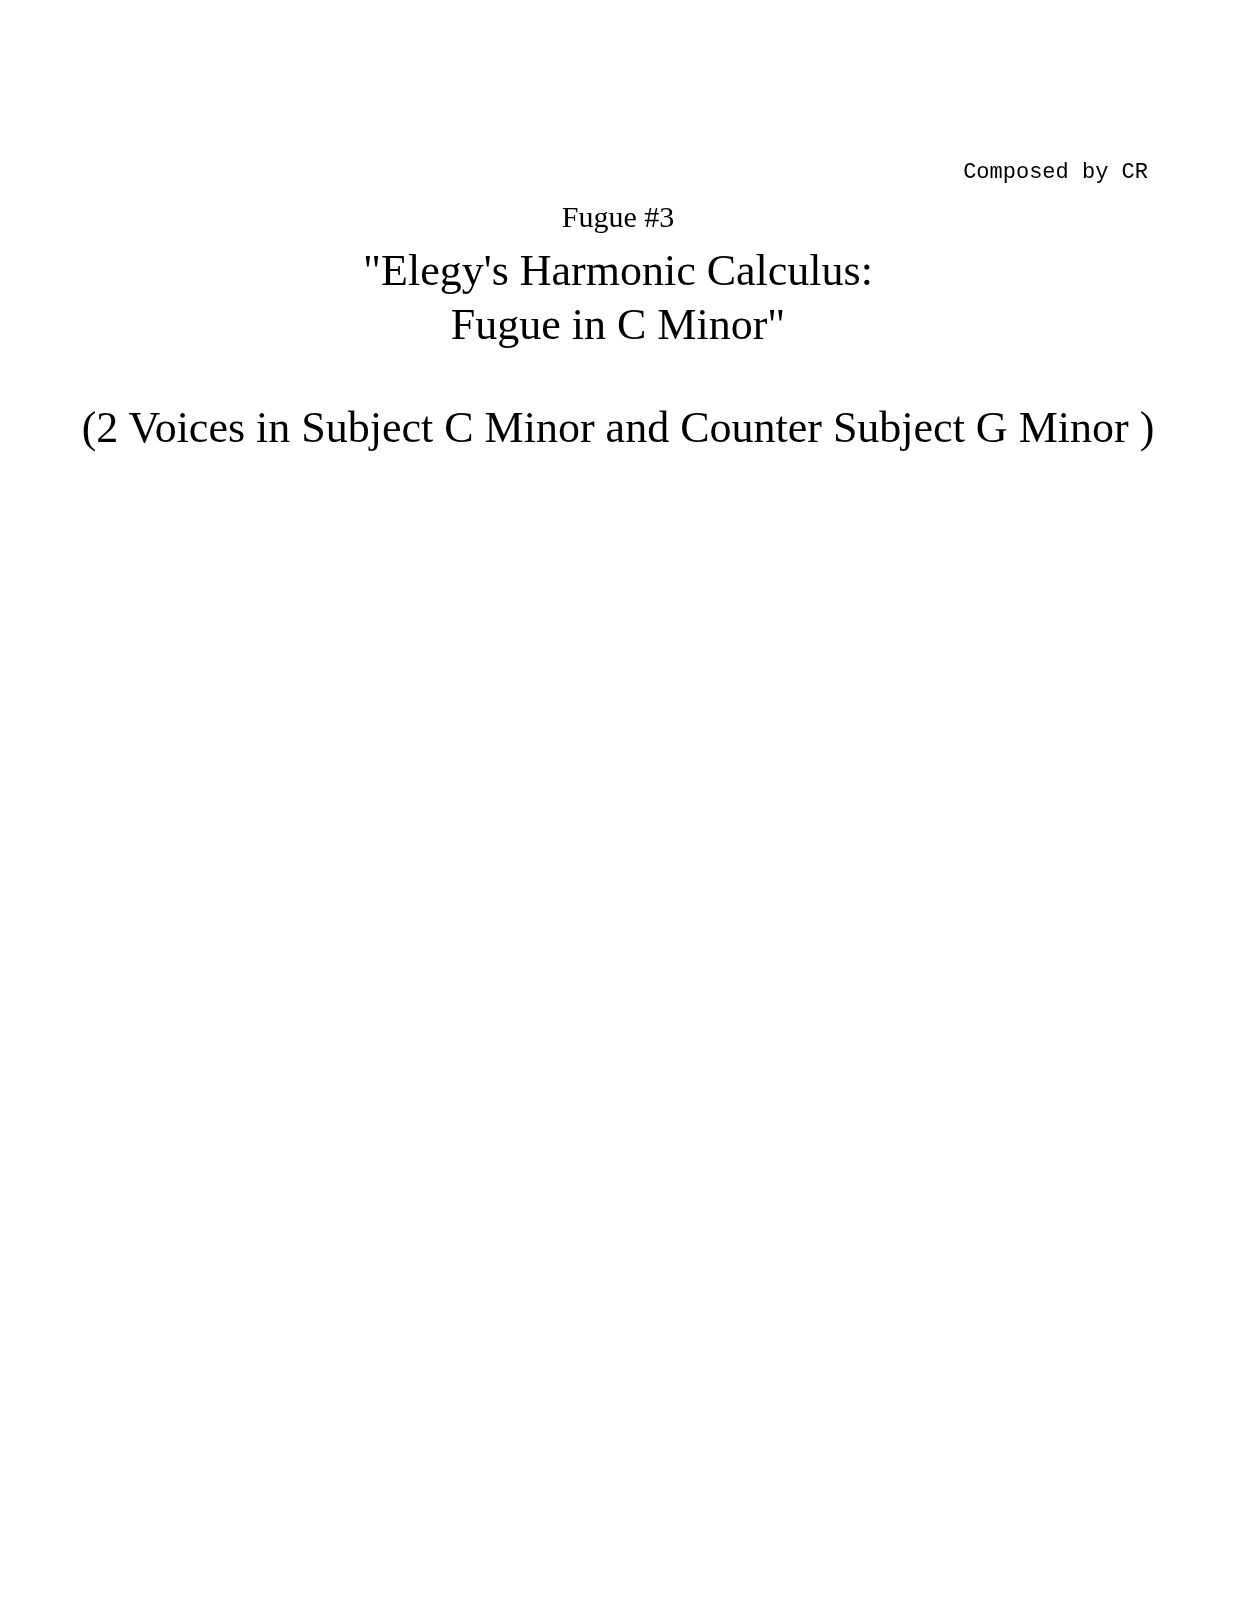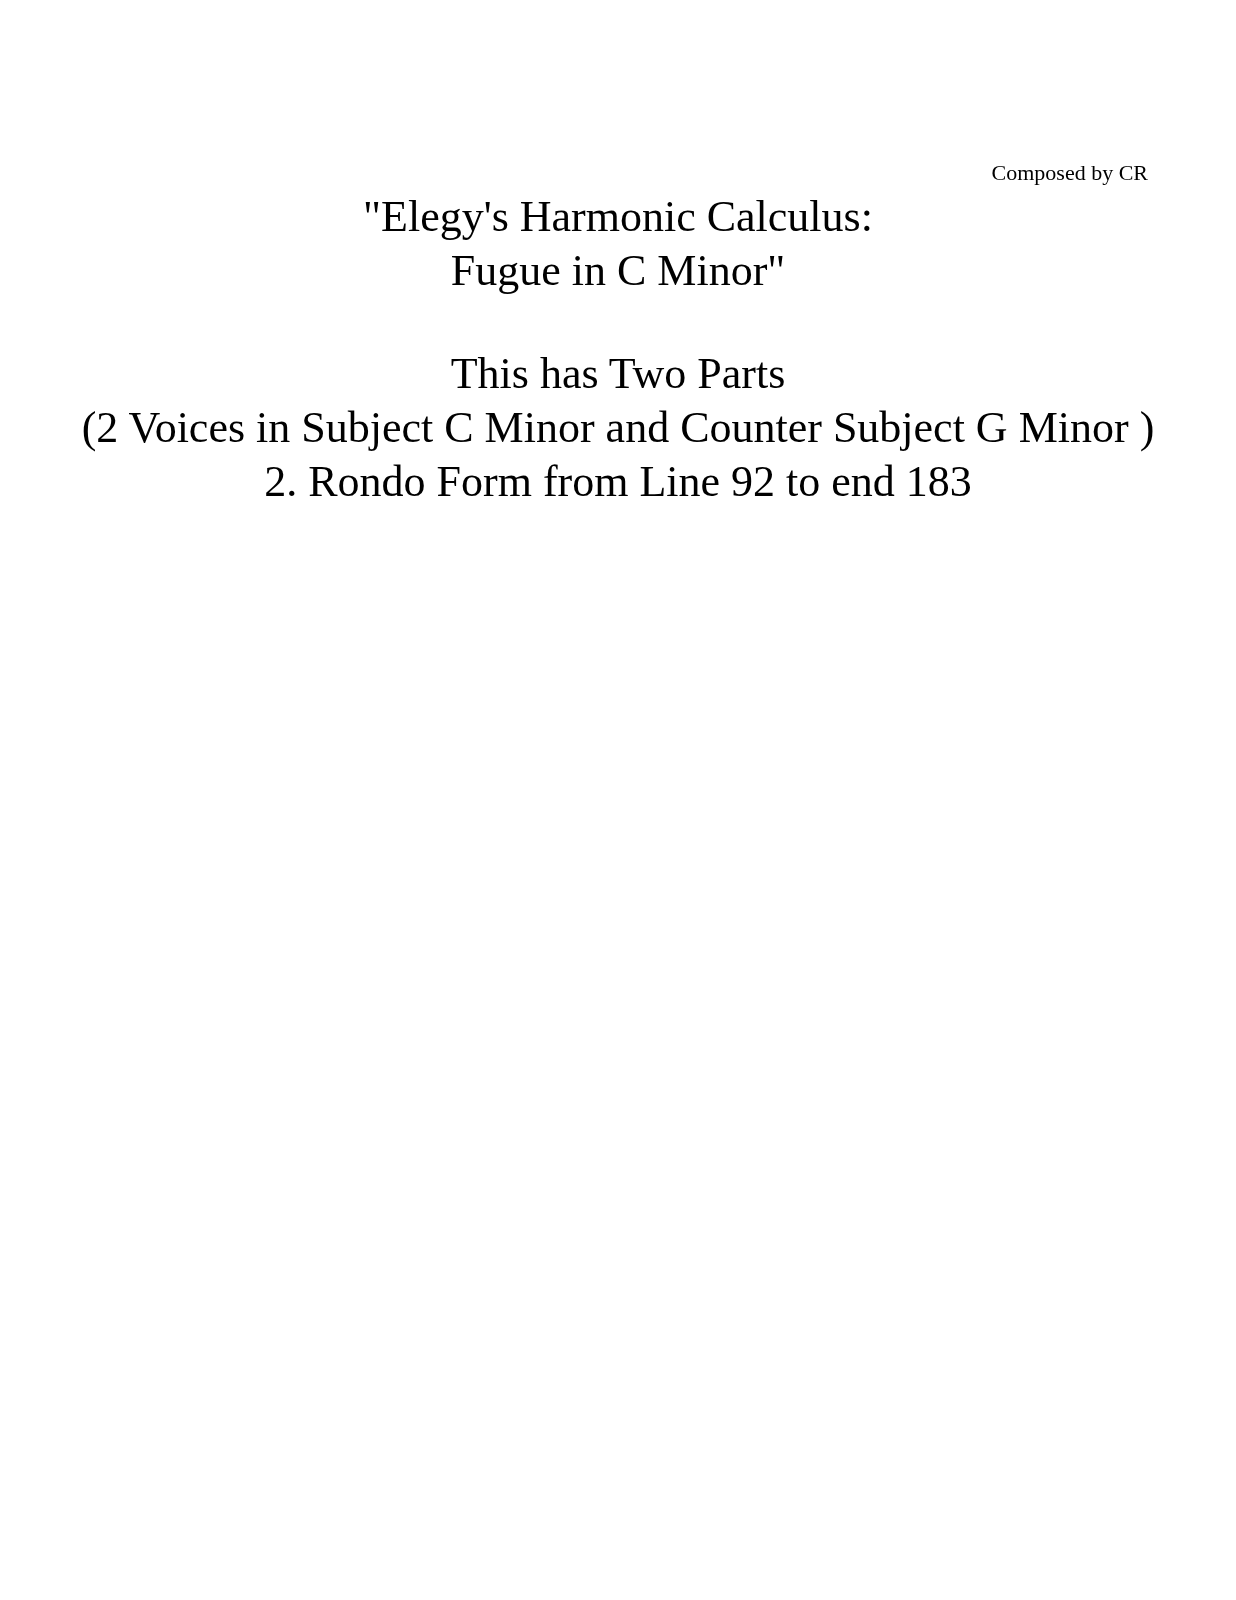--- a/index.html
+++ b/index.html
@@ -16,20 +16,21 @@
     font-family: "Liberation Serif", serif;
     overflow: hidden;
   }
   .attribution {
     position: absolute;
     top: 161px;
     right: 88px;
     font-size: 22px;
     line-height: 24px;
     white-space: pre;
+    font-family: Liberation Mono, monospace;
   }
   .content {
     position: absolute;
     top: 190px;
     left: 0;
     width: 100%;
     text-align: center;
   }
   .line {
     font-size: 44px;
@@ -43,22 +44,21 @@
   .blank-b { height: 46px; }
 </style>
 </head>
 <body>
 
 <div class="page">
 
   <div class="attribution">Composed by CR</div>
 
   <div class="content">
+    <div class="line small">Fugue #3</div>
     <div class="line">"Elegy's Harmonic Calculus:</div>
     <div class="line">Fugue in C Minor"</div>
     <div class="blank-a"></div>
-    <div class="line">This has Two Parts</div>
     <div class="line">(2 Voices in Subject C Minor and Counter Subject G Minor )</div>
-    <div class="line">2. Rondo Form from Line 92 to end 183</div>
     <div class="blank-b"></div>
   </div>
 
 </div>
 
 </body></html>

